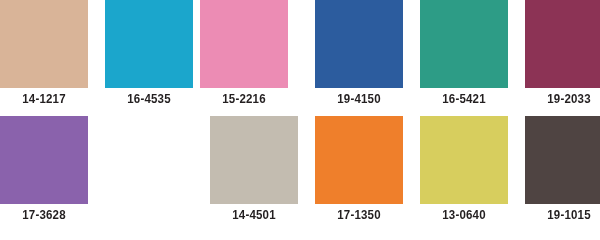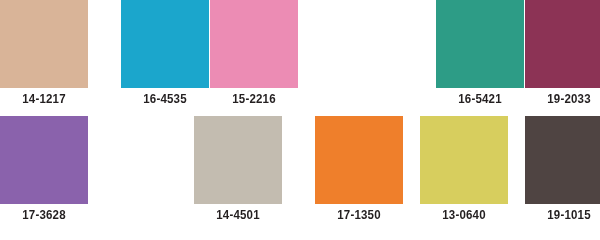--- a/index.html
+++ b/index.html
@@ -59,44 +59,48 @@
 </head>
 <body style="background: rgb(255, 255, 255);">
 
 <div id="swatch-grid">
 
   <div class="swatch-row row-0">
     <div class="swatch-cell" style="left:0px">
       <span class="swatch-chip" style="background-color: rgb(217, 180, 152);"></span>
       <span class="swatch-label" style="color: rgb(35, 31, 32);">14-1217</span>
     </div>
-    <div class="swatch-cell" style="left:121px">
+    <div class="swatch-cell" style="left:105px">
       <span class="swatch-chip" style="background-color: rgb(27, 166, 204);"></span>
       <span class="swatch-label" style="color: rgb(35, 31, 32);">16-4535</span>
     </div>
-    <div class="swatch-cell" style="left:210px">
+    <div class="swatch-cell" style="left:200px">
       <span class="swatch-chip" style="background-color: rgb(236, 140, 180);"></span>
       <span class="swatch-label" style="color: rgb(35, 31, 32);">15-2216</span>
     </div>
-    <div class="swatch-cell" style="left:436px">
+    <div class="swatch-cell" style="left:315px">
+      <span class="swatch-chip" style="background-color: rgb(44, 92, 158);"></span>
+      <span class="swatch-label" style="color: rgb(35, 31, 32);">19-4150</span>
+    </div>
+    <div class="swatch-cell" style="left:420px">
       <span class="swatch-chip" style="background-color: rgb(45, 156, 134);"></span>
       <span class="swatch-label" style="color: rgb(35, 31, 32);">16-5421</span>
     </div>
     <div class="swatch-cell" style="left:525px">
       <span class="swatch-chip" style="background-color: rgb(140, 51, 85);"></span>
       <span class="swatch-label" style="color: rgb(35, 31, 32);">19-2033</span>
     </div>
   </div>
 
   <div class="swatch-row row-1">
     <div class="swatch-cell" style="left:0px">
       <span class="swatch-chip" style="background-color: rgb(138, 98, 172);"></span>
       <span class="swatch-label" style="color: rgb(35, 31, 32);">17-3628</span>
     </div>
-    <div class="swatch-cell" style="left:194px">
+    <div class="swatch-cell" style="left:210px">
       <span class="swatch-chip" style="background-color: rgb(195, 188, 176);"></span>
       <span class="swatch-label" style="color: rgb(35, 31, 32);">14-4501</span>
     </div>
     <div class="swatch-cell" style="left:315px">
       <span class="swatch-chip" style="background-color: rgb(239, 127, 43);"></span>
       <span class="swatch-label" style="color: rgb(35, 31, 32);">17-1350</span>
     </div>
     <div class="swatch-cell" style="left:420px">
       <span class="swatch-chip" style="background-color: rgb(215, 206, 94);"></span>
       <span class="swatch-label" style="color: rgb(35, 31, 32);">13-0640</span>

